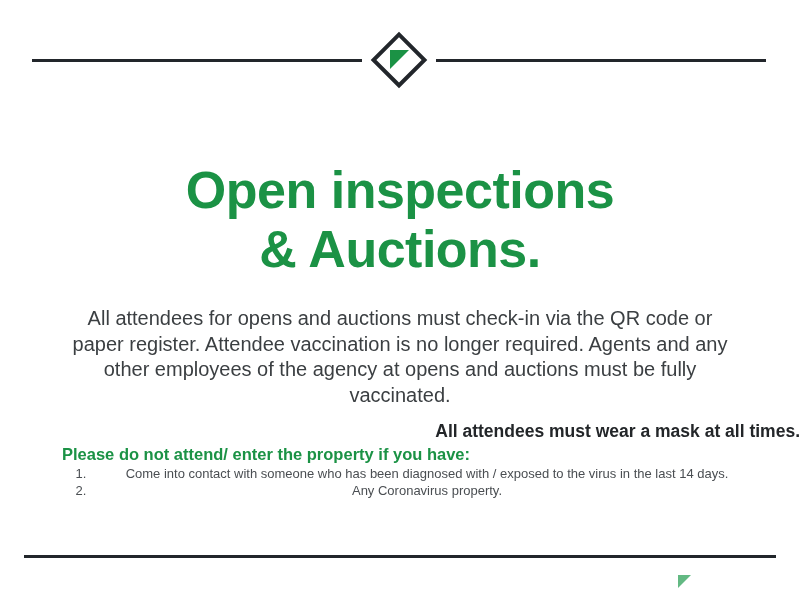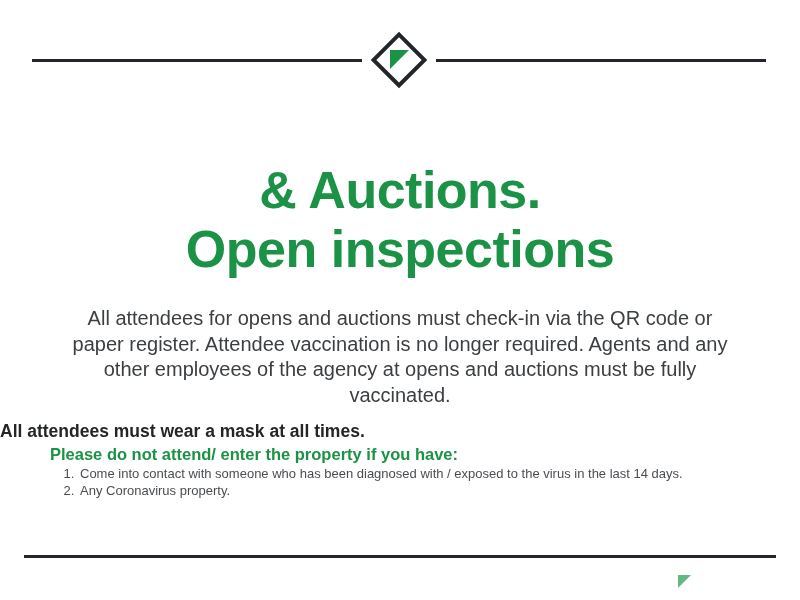--- a/index.html
+++ b/index.html
@@ -76,48 +76,49 @@
     color: #3b3f42;
     font-size: 20px;
     line-height: 25.5px;
   }
 
   .mask-line {
     position: absolute;
     top: 402px;
     left: 0;
     width: 800px;
-    text-align: left;
+    text-align: right;
     color: #232629;
     font-size: 17.5px;
     font-weight: bold;
     line-height: 22px;
   }
 
   
   .attend-block {
     position: absolute;
     top: 444px;
-    left: 50px;
+    left: 62px;
     width: 700px;
   }
   .attend-heading {
     color: #1b9245;
     font-size: 16.5px;
     font-weight: bold;
     line-height: 20px;
     margin: 0 0 2px 0;
   }
   .attend-list {
     margin: 0;
     padding: 0 0 0 28px;
     color: #4a4e52;
     font-size: 13px;
     line-height: 16.5px;
     list-style-position: outside;
+    text-align: center;
   }
   .attend-list li { padding-left: 2px; }
 
   
   .footer-rule {
     position: absolute;
     top: 555px;
     left: 24px;
     width: 752px;
     height: 3px;
@@ -144,22 +145,22 @@
       <svg width="62" height="62" viewBox="0 0 62 62" aria-hidden="true">
         <rect x="31" y="5.5" width="36" height="36" transform="rotate(45 31 5.5)" fill="none" stroke="#22262b" stroke-width="4"></rect>
         <path d="M22 21 L41 21 L22 40 Z" fill="#1b9245"></path>
       </svg>
     </div>
 
     <div class="rule-right"></div>
   </div>
 
   <h1 class="headline">
+    <span class="line">Open inspections</span>
     <span class="line">&amp; Auctions.</span>
-    <span class="line">Open inspections</span>
   </h1>
 
   <p class="body-copy">All attendees for opens and auctions must check-in via the QR code or paper register. Attendee vaccination is no longer required. Agents and any other employees of the agency at opens and auctions must be fully vaccinated.</p>
 
   <p class="mask-line">All attendees must wear a mask at all times.</p>
 
   <div class="attend-block">
     <p class="attend-heading">Please do not attend/ enter the property if you have:</p>
     <ol class="attend-list">
       <li>Come into contact with someone who has been diagnosed with / exposed to the virus in the last 14 days.</li>

